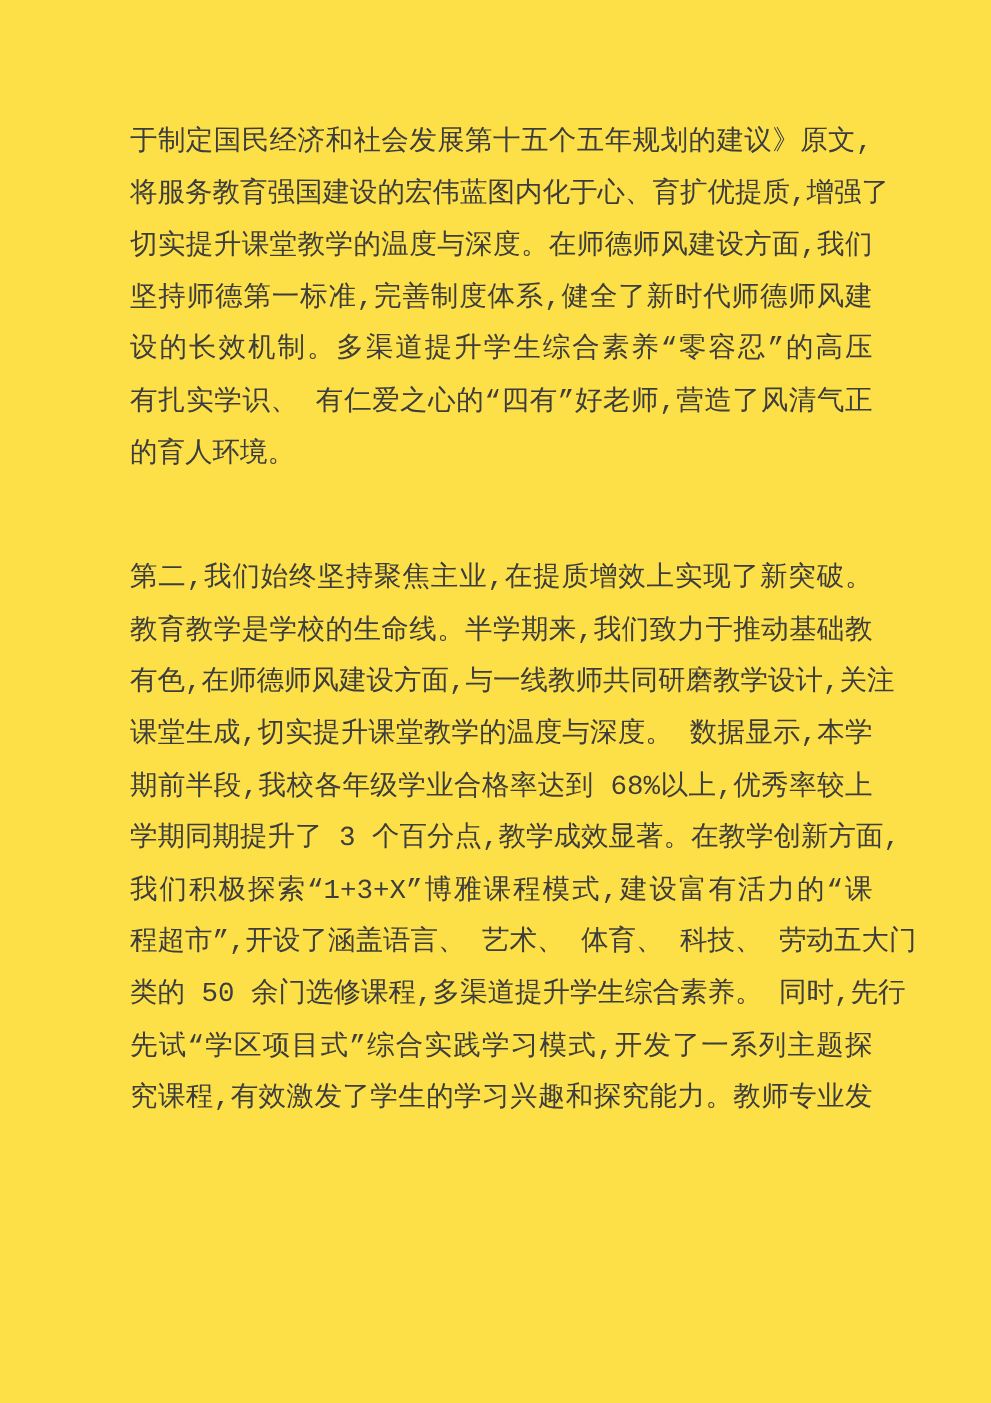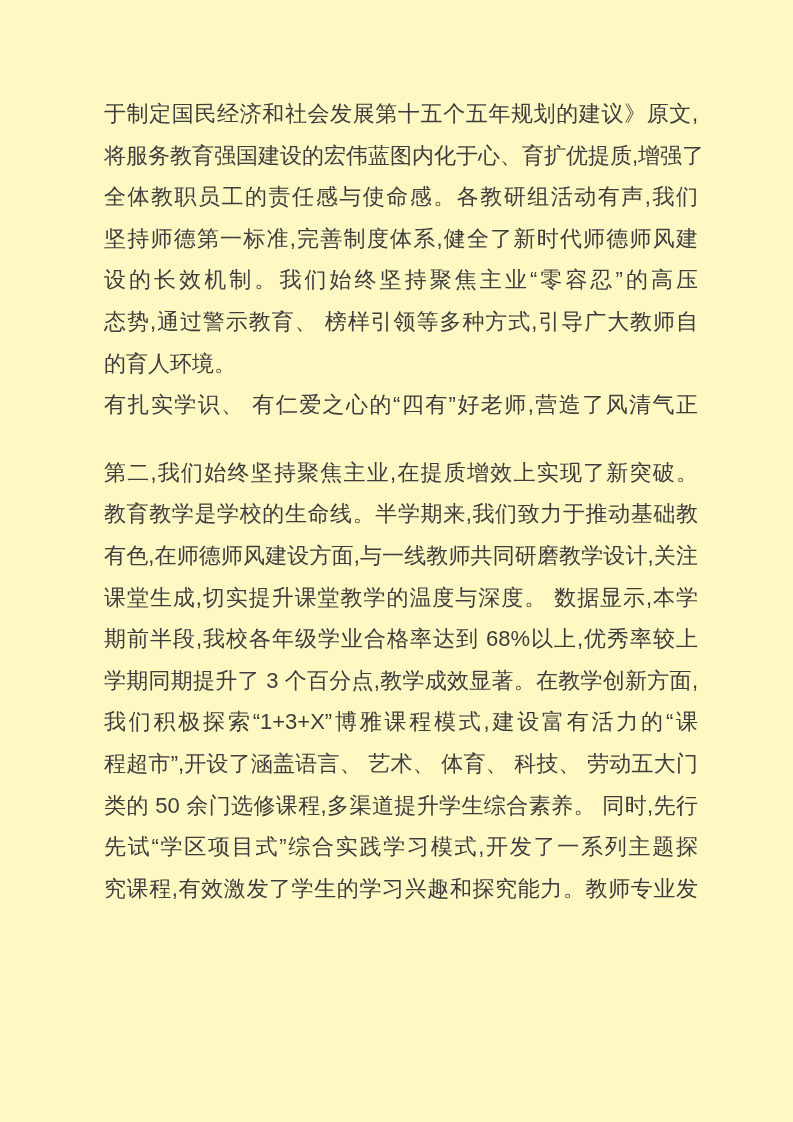--- a/index.html
+++ b/index.html
@@ -4,39 +4,39 @@
 <style>
   html, body {
     margin: 0;
     padding: 0;
     background: #ffffff;
   }
   .page {
     position: relative;
     width: 793px;
     height: 1122px;
-    background: #fef9c3;
+    background: #fde047;
     overflow: hidden;
-    font-family: Liberation Sans, sans-serif;
+    font-family: Liberation Mono, monospace;
   }
   .content {
     position: absolute;
     left: 104px;
     top: 93px;
     width: 594px;
     color: #3d3d3d;
     font-size: 22px;
     font-weight: 400;
   }
   .para {
     margin: 0;
     padding: 0;
   }
   .para + .para {
-    margin-top: 26px; 
+    margin-top: 58px; 
   }
   .line {
     height: 41.6px;
     line-height: 41.6px;
     white-space: nowrap;
     text-align: justify;
     text-align-last: justify;
     -moz-text-align-last: justify;
     overflow: visible;
   }
@@ -46,26 +46,25 @@
   }
 </style>
 </head>
 <body>
 
 <div class="page">
   <div class="content" style="color: rgb(61, 61, 61);">
       <div class="para">
         <div class="line">于制定国民经济和社会发展第十五个五年规划的建议》原文,</div>
         <div class="line">将服务教育强国建设的宏伟蓝图内化于心、育扩优提质,增强了</div>
-        <div class="line">全体教职员工的责任感与使命感。各教研组活动有声,我们</div>
+        <div class="line">切实提升课堂教学的温度与深度。在师德师风建设方面,我们</div>
         <div class="line">坚持师德第一标准,完善制度体系,健全了新时代师德师风建</div>
-        <div class="line">设的长效机制。我们始终坚持聚焦主业“零容忍”的高压</div>
-        <div class="line">态势,通过警示教育、 榜样引领等多种方式,引导广大教师自</div>
+        <div class="line">设的长效机制。多渠道提升学生综合素养“零容忍”的高压</div>
+        <div class="line">有扎实学识、 有仁爱之心的“四有”好老师,营造了风清气正</div>
         <div class="line last-short">的育人环境。</div>
-        <div class="line">有扎实学识、 有仁爱之心的“四有”好老师,营造了风清气正</div>
       </div>
       <div class="para">
         <div class="line">第二,我们始终坚持聚焦主业,在提质增效上实现了新突破。</div>
         <div class="line">教育教学是学校的生命线。半学期来,我们致力于推动基础教</div>
         <div class="line">有色,在师德师风建设方面,与一线教师共同研磨教学设计,关注</div>
         <div class="line">课堂生成,切实提升课堂教学的温度与深度。 数据显示,本学</div>
         <div class="line">期前半段,我校各年级学业合格率达到 68%以上,优秀率较上</div>
         <div class="line">学期同期提升了 3 个百分点,教学成效显著。在教学创新方面,</div>
         <div class="line">我们积极探索“1+3+X”博雅课程模式,建设富有活力的“课</div>
         <div class="line">程超市”,开设了涵盖语言、 艺术、 体育、 科技、 劳动五大门</div>

